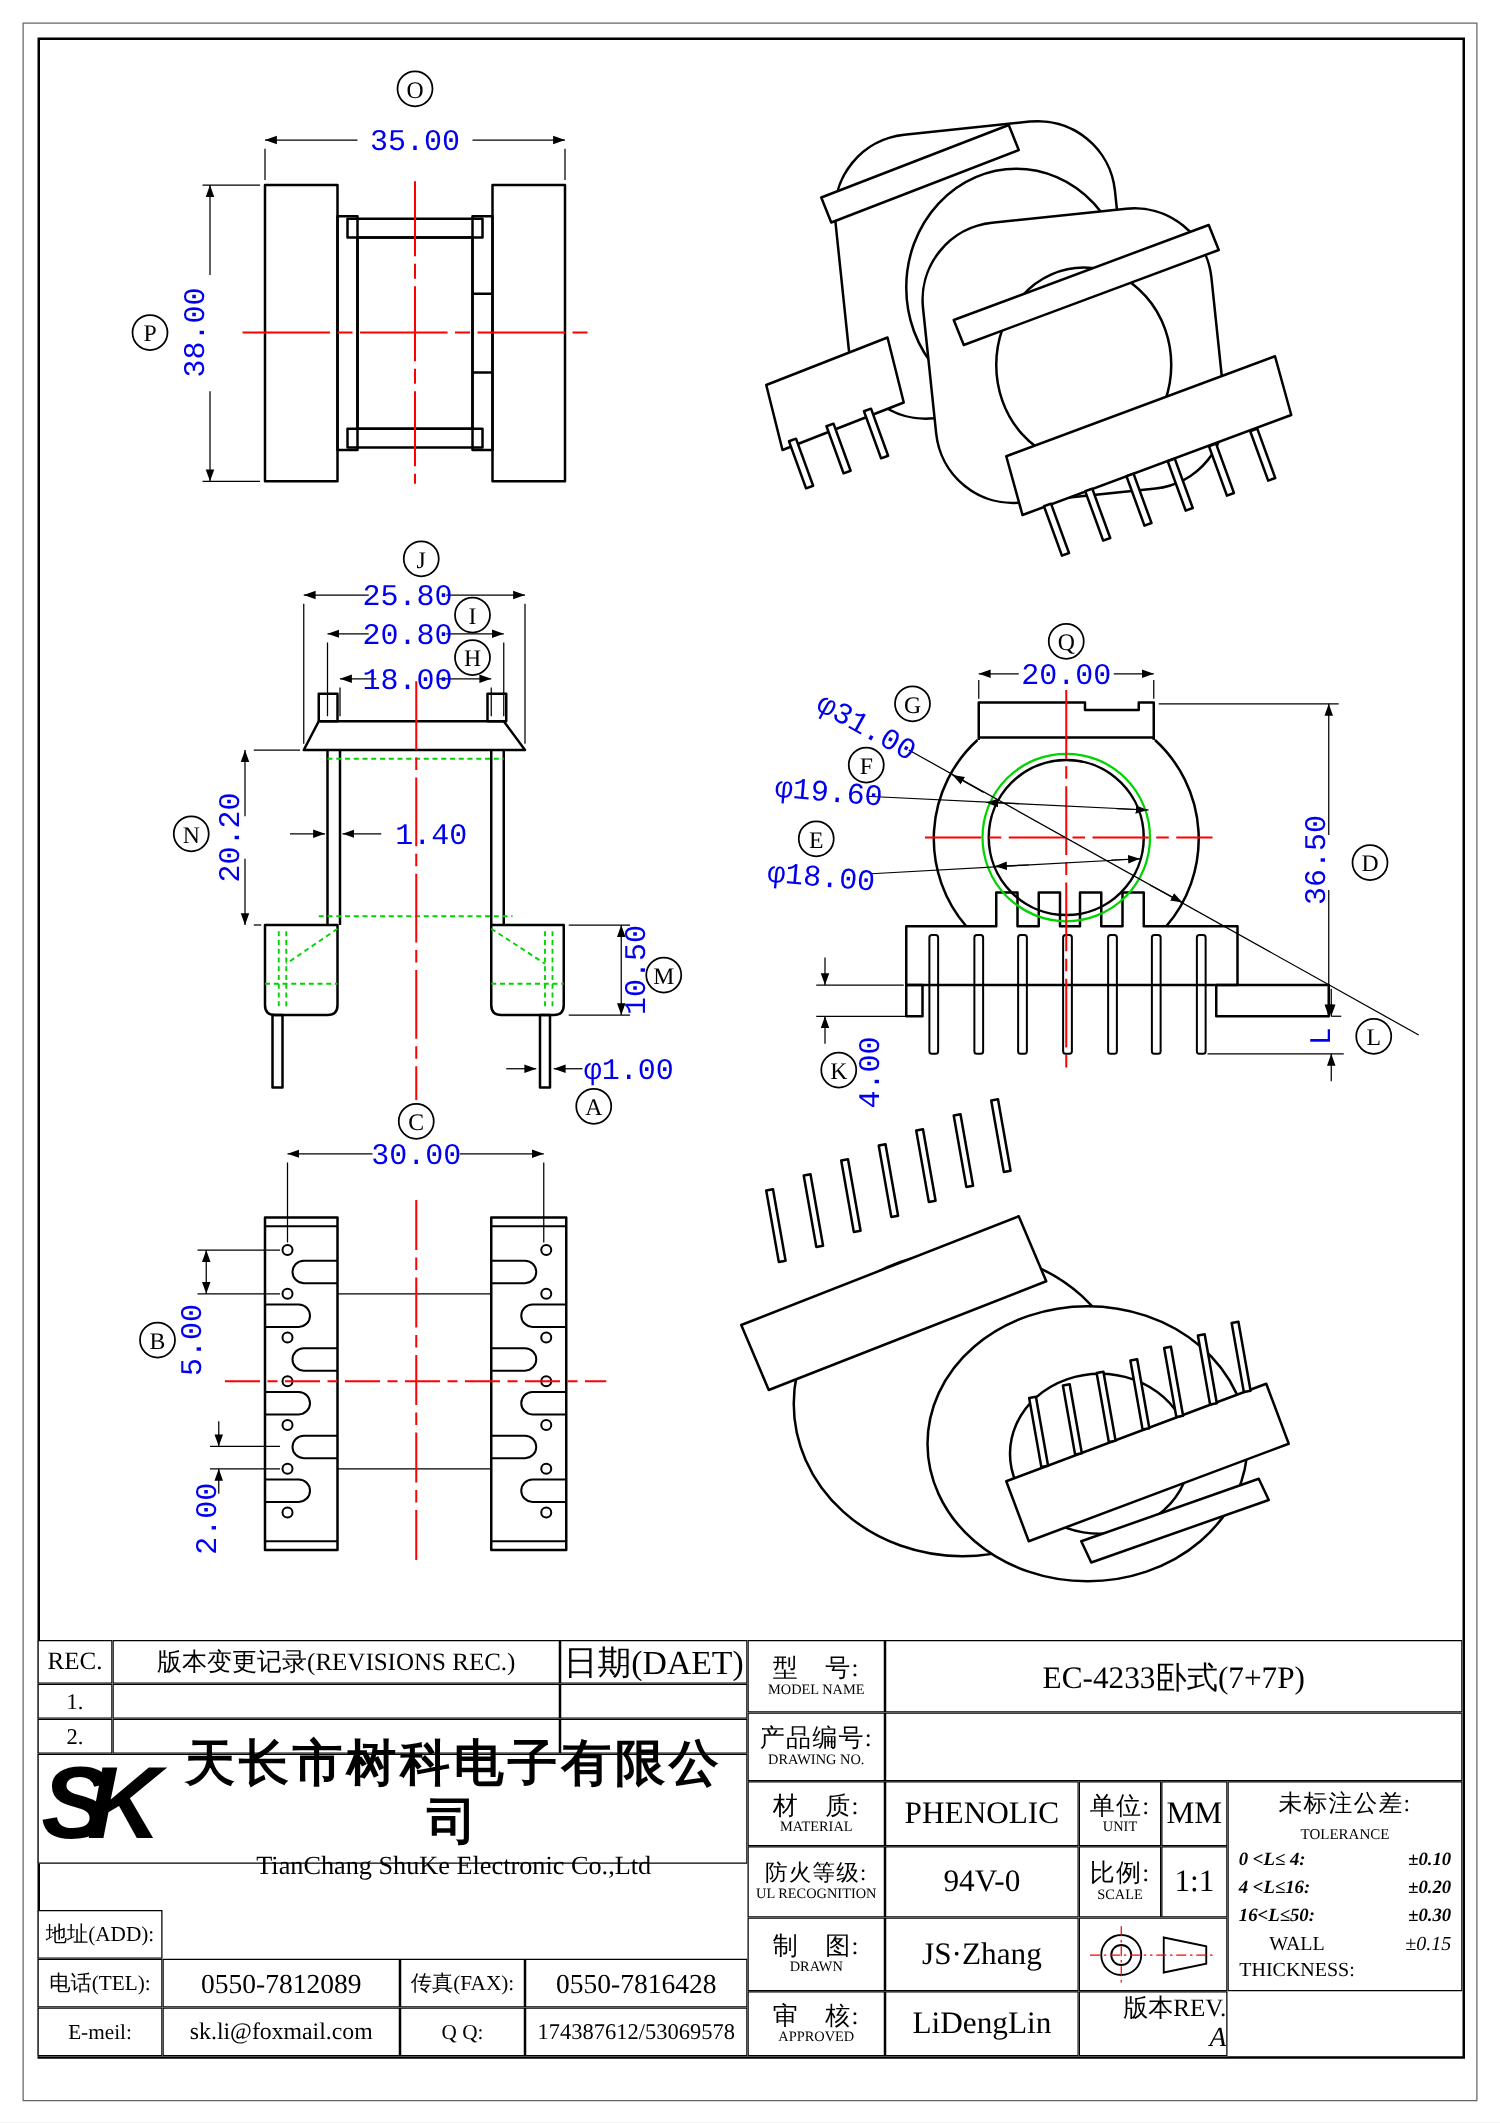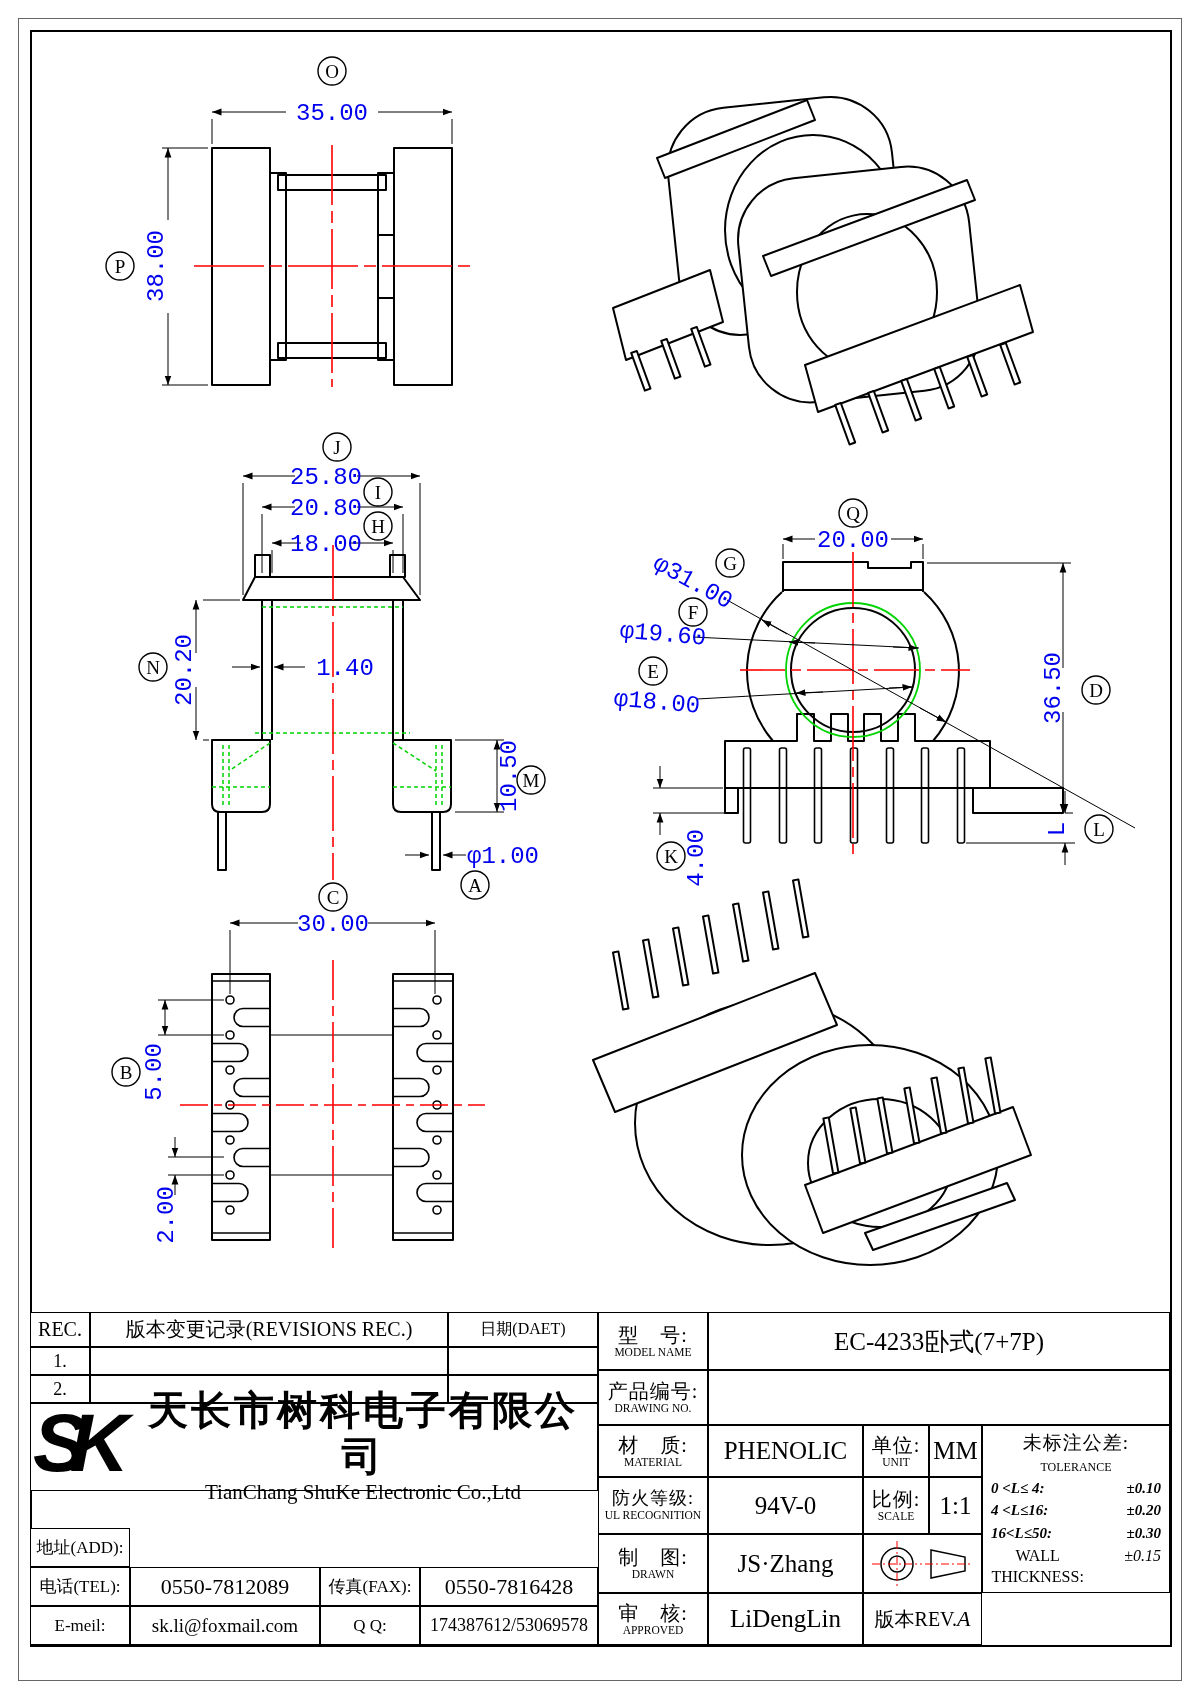--- a/index.html
+++ b/index.html
@@ -17,21 +17,21 @@
   .balt{fill:#000;font:19px "Liberation Serif",serif;text-anchor:middle;}
   .cell{position:absolute;box-sizing:border-box;border:1px solid #000;background:#fff;display:flex;align-items:center;justify-content:center;text-align:center;color:#000;}
   .lbl2{flex-direction:column;line-height:1.1;}
   .lbl2 .cn{font-size:20px;letter-spacing:1px;}
   .lbl2 .en{font-size:11.5px;}
   .val{font-size:25px;}
   .valS{font-size:22px;}
   .tolcell{flex-direction:column;justify-content:space-between;padding:4px 8px;}
   .tolrow{display:flex;width:100%;justify-content:space-between;font-style:italic;font-size:15px;line-height:1.25;font-weight:bold;}
   .wallrow{display:flex;width:100%;justify-content:space-between;font-size:16px;line-height:1.3;gap:40px;}
-  .revcell{flex-direction:row;line-height:1.1;}
+  .revcell{flex-direction:column;line-height:1.1;align-items:flex-end;}
   .logo{font-family:"Liberation Sans",sans-serif;font-weight:bold;font-style:italic;font-size:82px;letter-spacing:-18px;padding:0 18px 8px 2px;}
   .coname{display:flex;flex-direction:column;align-items:center;justify-content:center;flex:1;}
   .coname .cn{font-size:40px;font-weight:700;letter-spacing:3px;line-height:1.15;}
   .coname .en{font-size:21px;line-height:1.2;}
 </style>
 </head>
 <body>
 
 <div class="page">
   <svg width="0" height="0" style="position:absolute">
@@ -373,21 +373,21 @@
       <rect x="430" y="202" width="5.5" height="56" transform="rotate(-10 433 258)"></rect>
     </g>
   </svg>
 
   <div class="cell" style="left:30px;top:1312px;width:60px;height:35px;font-size:20px">
       <span>REC.</span>
     </div>
   <div class="cell" style="left:90px;top:1312px;width:358px;height:35px;font-size:20px">
       <span>版本变更记录(REVISIONS REC.)</span>
     </div>
-  <div class="cell" style="left:448px;top:1312px;width:150px;height:35px;font-size:16px">
+  <div class="cell" style="left:448px;top:1312px;width:150px;height:35px;font-size:27px">
       <span>日期(DAET)</span>
     </div>
   <div class="cell" style="left:30px;top:1347px;width:60px;height:28px;font-size:18px">
       <span>1.</span>
     </div>
   <div class="cell" style="left:90px;top:1347px;width:358px;height:28px"></div>
   <div class="cell" style="left:448px;top:1347px;width:150px;height:28px"></div>
   <div class="cell" style="left:30px;top:1375px;width:60px;height:28px;font-size:18px">
       <span>2.</span>
     </div>

